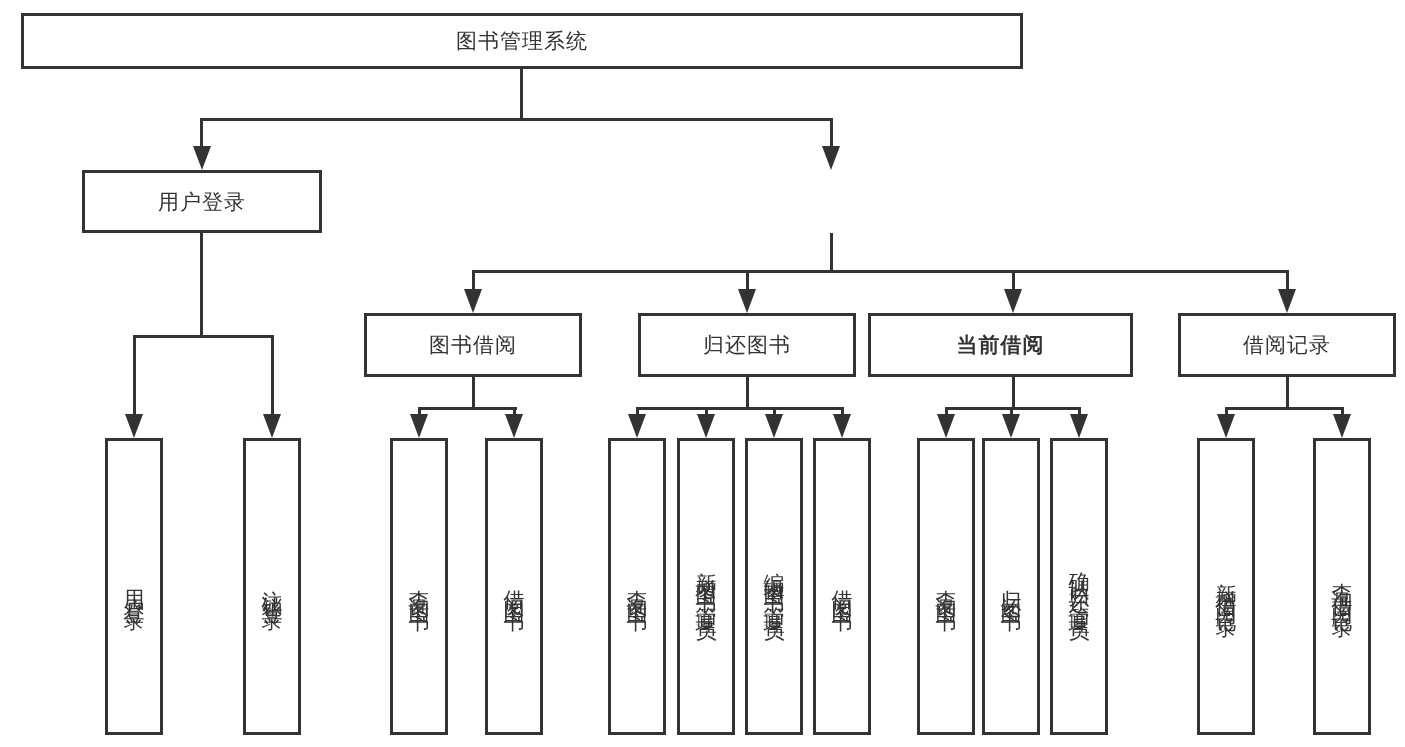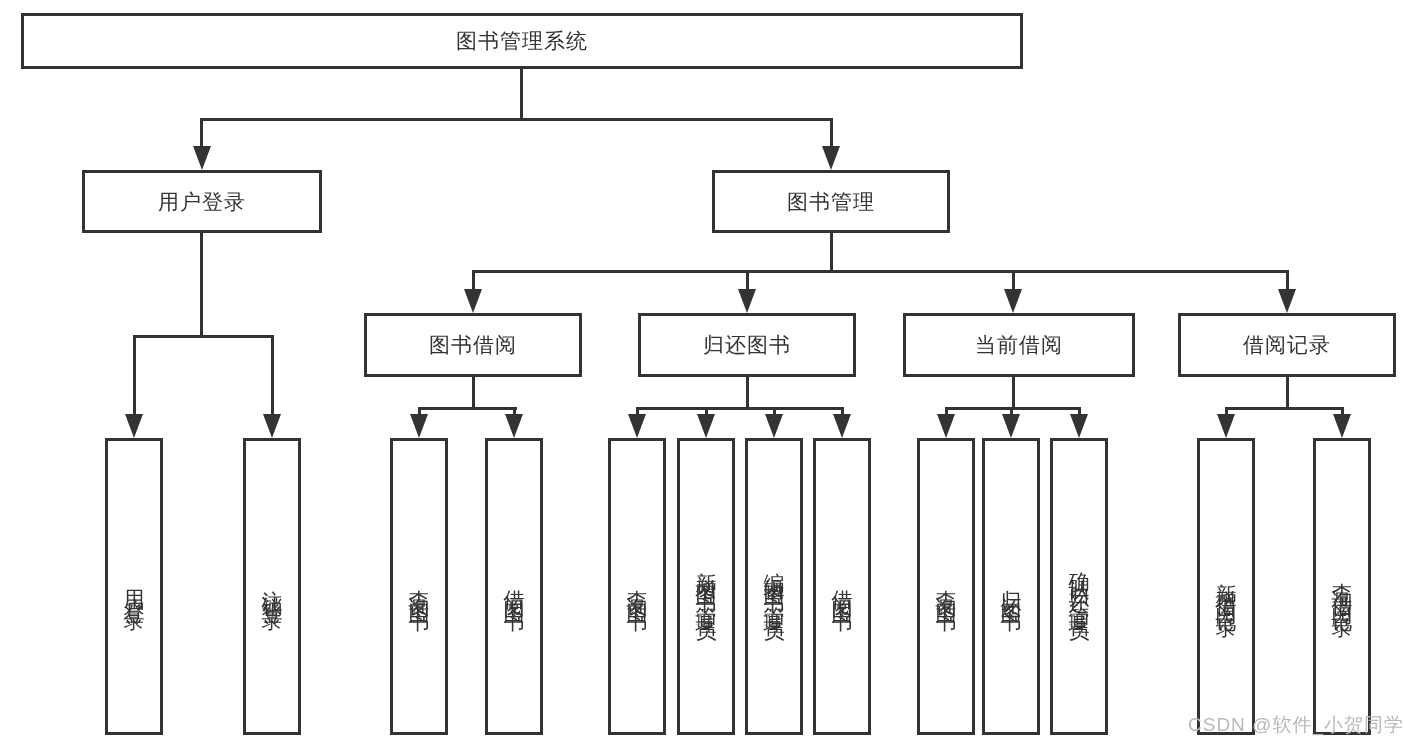--- a/index.html
+++ b/index.html
@@ -64,23 +64,20 @@
   <div class="vl" style="left:520px;top:69px;height:51px;"></div>
   <div class="hl" style="left:201px;top:118px;width:632px;"></div>
   <div class="vl" style="left:200px;top:118px;height:32px;"></div>
   <div class="ah" style="left:193px;top:146px;"></div>
   <div class="vl" style="left:830px;top:118px;height:32px;"></div>
   <div class="ah" style="left:822px;top:146px;"></div>
 
   <div class="hbox" style="left:82px;top:170px;width:240px;height:63px;">
     <span>用户登录</span>
   </div>
-  <div class="hbox" style="left:712px;top:170px;width:238px;height:63px;">
-    <span>图书管理</span>
-  </div>
 
   <div class="vl" style="left:200px;top:233px;height:105px;"></div>
   <div class="hl" style="left:133px;top:335px;width:141px;"></div>
   <div class="vl" style="left:133px;top:335px;height:83px;"></div>
   <div class="ah" style="left:125px;top:414px;"></div>
   <div class="vl" style="left:271px;top:335px;height:83px;"></div>
   <div class="ah" style="left:263px;top:414px;"></div>
 
   <div class="vl" style="left:830px;top:233px;height:40px;"></div>
   <div class="hl" style="left:472px;top:270px;width:817px;"></div>
@@ -92,21 +89,21 @@
   <div class="ah" style="left:1004px;top:289px;"></div>
   <div class="vl" style="left:1286px;top:270px;height:23px;"></div>
   <div class="ah" style="left:1278px;top:289px;"></div>
 
   <div class="hbox" style="left:364px;top:313px;width:218px;height:64px;">
     <span>图书借阅</span>
   </div>
   <div class="hbox" style="left:638px;top:313px;width:218px;height:64px;">
     <span>归还图书</span>
   </div>
-  <div class="hbox" style="left:903px;top:313px;width:232px;height:64px;">
+  <div class="hbox" style="left:868px;top:313px;width:265px;height:64px;font-weight:bold;">
     <span>当前借阅</span>
   </div>
   <div class="hbox" style="left:1178px;top:313px;width:218px;height:64px;">
     <span>借阅记录</span>
   </div>
 
   <div class="vl" style="left:472px;top:377px;height:33px;"></div>
   <div class="hl" style="left:418px;top:407px;width:99px;"></div>
   <div class="vl" style="left:418px;top:407px;height:11px;"></div>
   <div class="ah" style="left:410px;top:414px;"></div>
@@ -177,15 +174,14 @@
     <span>确认归还（管理员）</span>
   </div>
 
   <div class="vbox" style="left:1197px;top:438px;">
     <span>新增借阅记录</span>
   </div>
   <div class="vbox" style="left:1313px;top:438px;">
     <span>查询借阅记录</span>
   </div>
 
-  <div class="watermark">CSDN @软件_小贺同学</div>
 
 </div>
 
 </body></html>

